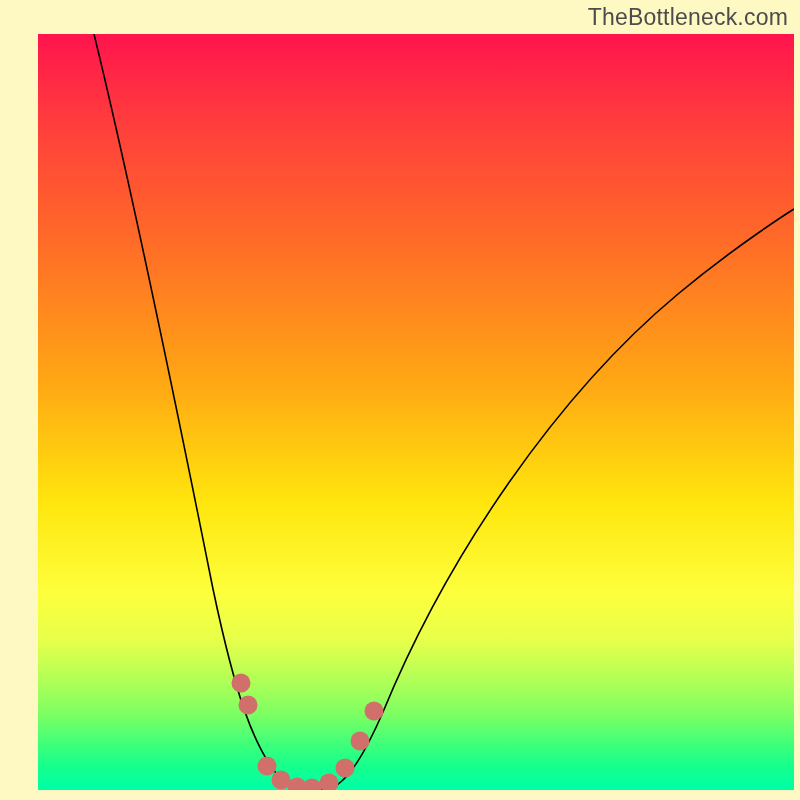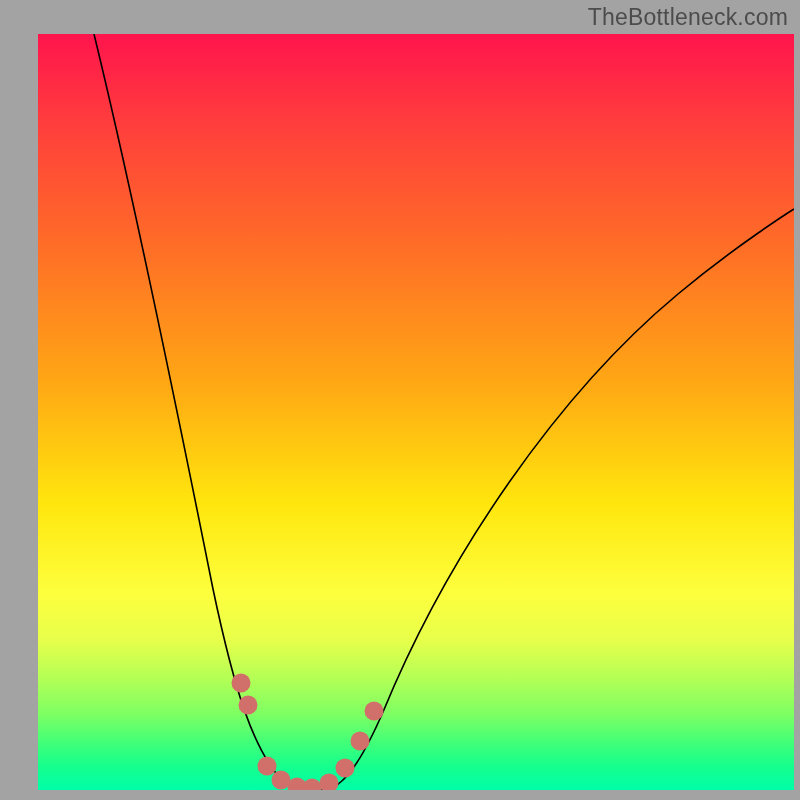--- a/index.html
+++ b/index.html
@@ -8,21 +8,21 @@
     width: 800px;
     height: 800px;
     overflow: hidden;
     background: #000;
     font-family: Arial, Helvetica, sans-serif;
   }
   .frame {
     position: relative;
     width: 800px;
     height: 800px;
-    background: #a3a3a3;
+    background: #fef9c3;
   }
   .watermark {
     position: absolute;
     top: 4px;
     right: 12px;
     color: #4c4c4c;
     font-size: 23px;
     font-weight: 400;
     letter-spacing: 0.2px;
     z-index: 10;

